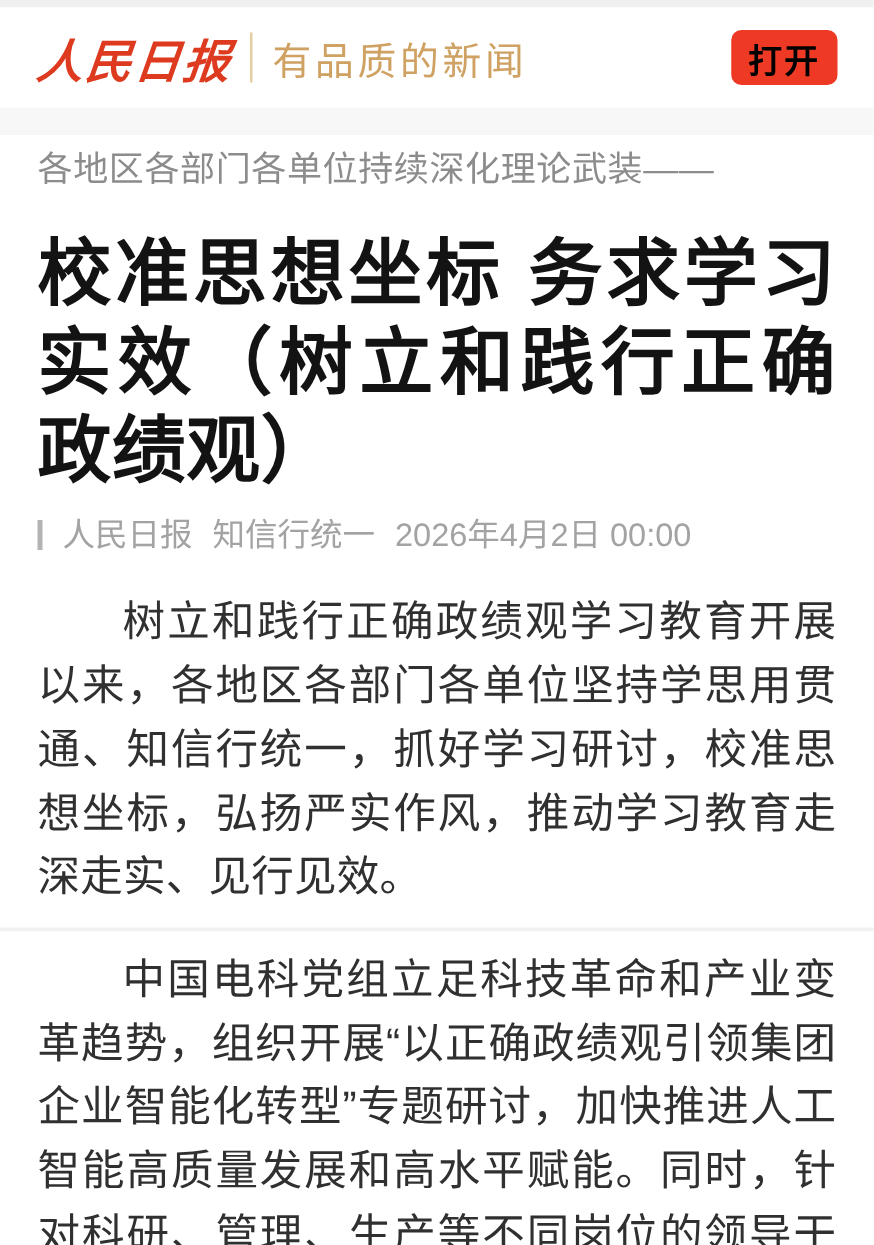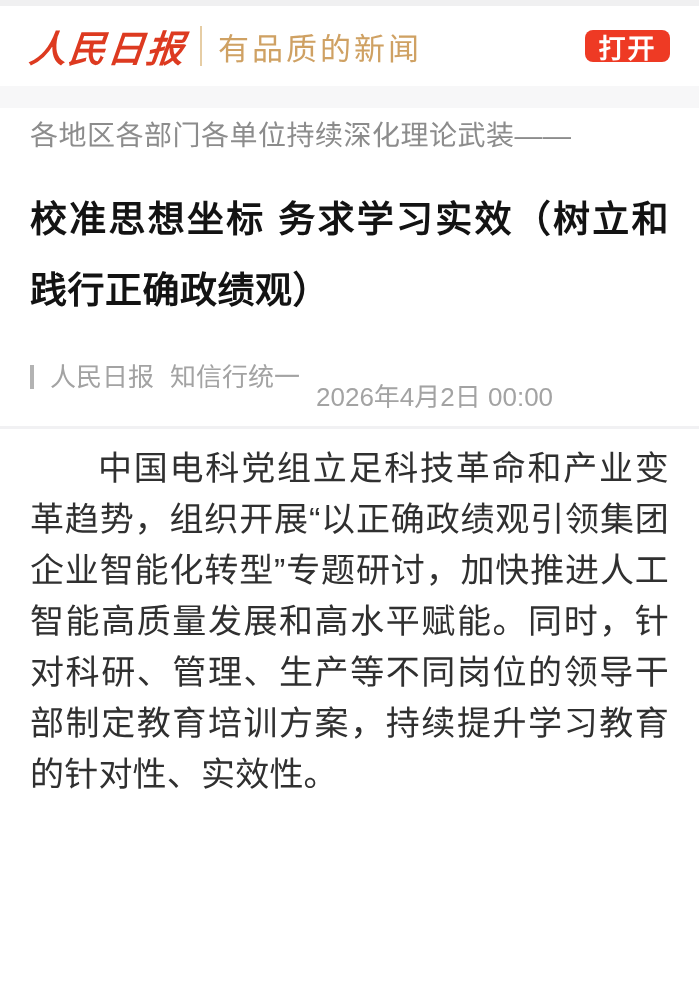--- a/index.html
+++ b/index.html
@@ -50,25 +50,25 @@
     margin: 0 16px 0 14px;
   }
   .tagline {
     color: #cfa163;
     font-size: 31px;
     letter-spacing: 3px;
     white-space: nowrap;
   }
   .open-btn {
     background: #ee3a24;
-    color: #ffffff;
+    color: #000000;
     border: none;
     border-radius: 8px;
     width: 85px;
-    height: 32px;
+    height: 44px;
     font-size: 27px;
     font-weight: 700;
     letter-spacing: 2px;
     font-family: inherit;
     display: flex;
     align-items: center;
     justify-content: center;
     cursor: pointer;
     flex: 0 0 auto;
   }
@@ -84,21 +84,21 @@
   }
   .kicker {
     margin-top: 8px;
     font-size: 28px;
     line-height: 40px;
     color: #8c8c8c;
     letter-spacing: 0.5px;
   }
   .title {
     margin-top: 28px;
-    font-size: 37px;
+    font-size: 59px;
     font-weight: 700;
     line-height: 71px;
     color: #131313;
     letter-spacing: 0.5px;
     text-align: justify;
   }
   .byline {
     margin-top: 16px;
     display: flex;
     align-items: center;
@@ -107,21 +107,21 @@
     line-height: 30px;
   }
   .byline-bar {
     width: 4px;
     height: 24px;
     background: #b3b3b3;
     margin-right: 14px;
     flex: 0 0 auto;
   }
   .byline span { margin-right: 16px; white-space: nowrap; }
-  .byline span:last-child { margin-right: 0; margin-top: 40px; }
+  .byline span:last-child { margin-right: 0; }
   .body-para {
     font-size: 34px;
     line-height: 51px;
     color: #303030;
     text-align: justify;
     text-indent: 2em;
     letter-spacing: 0.2px;
   }
   .para-1 { margin-top: 30px; }
   .para-2 { margin-top: 14px; }
@@ -152,17 +152,18 @@
 
   <h1 class="title">校准思想坐标 务求学习实效（树立和践行正确政绩观）</h1>
 
   <div class="byline">
     <span class="byline-bar"></span>
     <span>人民日报</span>
     <span>知信行统一</span>
     <span>2026年4月2日 00:00</span>
   </div>
 
+  <p class="body-para para-1">树立和践行正确政绩观学习教育开展以来，各地区各部门各单位坚持学思用贯通、知信行统一，抓好学习研讨，校准思想坐标，弘扬严实作风，推动学习教育走深走实、见行见效。</p>
 
   <div class="section-divider"></div>
 
   <p class="body-para para-2">中国电科党组立足科技革命和产业变革趋势，组织开展“以正确政绩观引领集团企业智能化转型”专题研讨，加快推进人工智能高质量发展和高水平赋能。同时，针对科研、管理、生产等不同岗位的领导干部制定教育培训方案，持续提升学习教育的针对性、实效性。</p>
 </article>
 
 </body></html>

